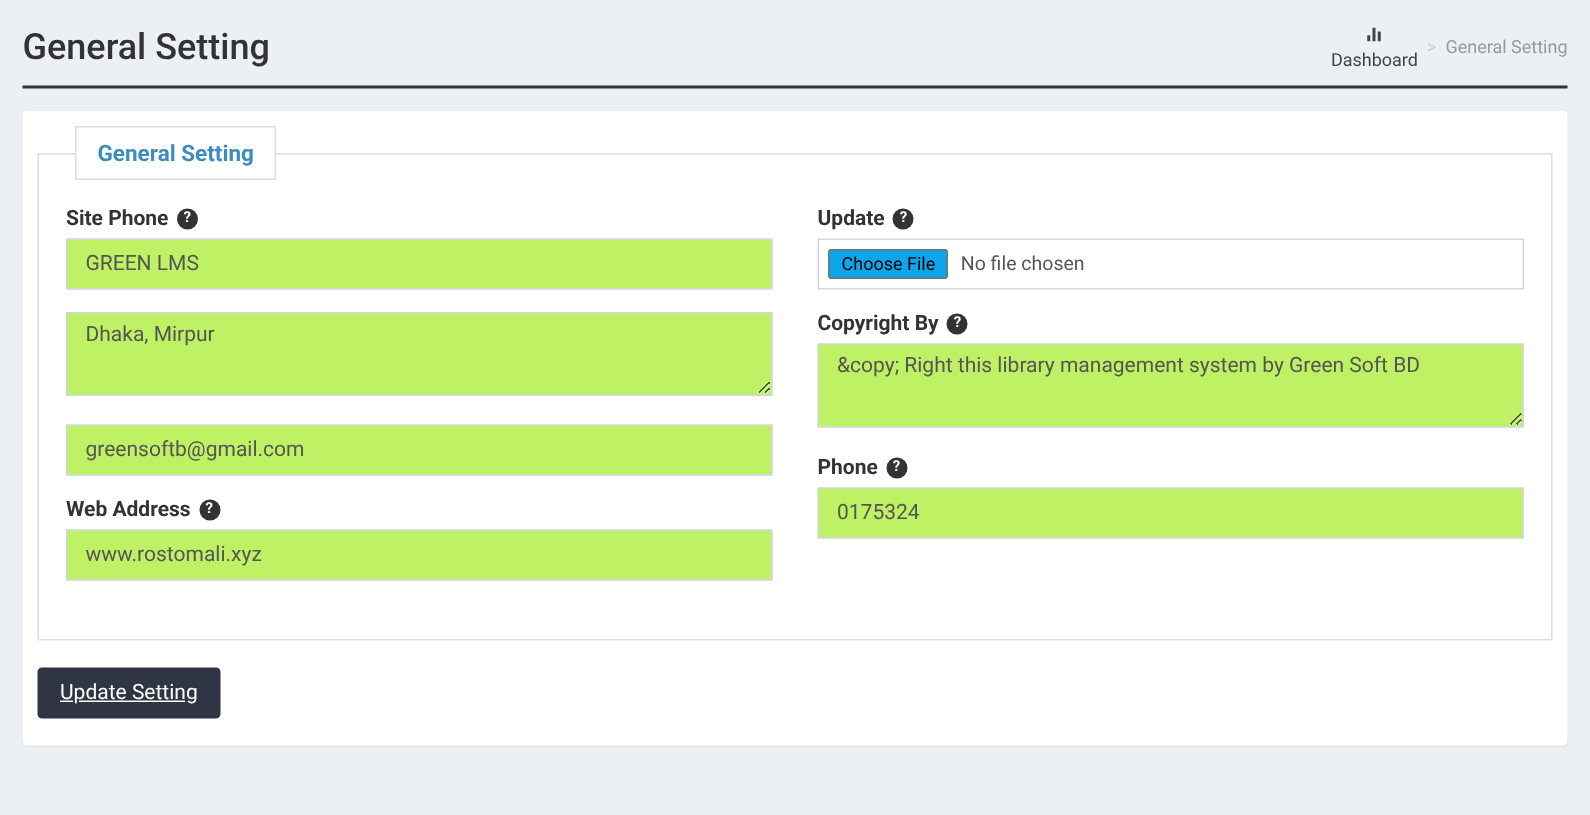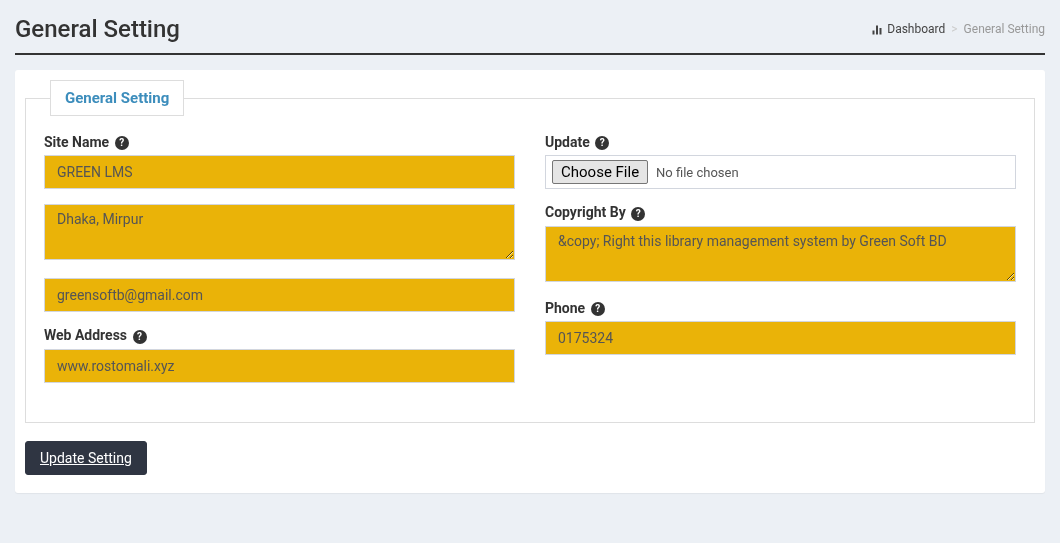--- a/index.html
+++ b/index.html
@@ -21,21 +21,21 @@
     font-weight: 500;
     color: #333;
   }
   .breadcrumb {
     display: flex;
     align-items: center;
     font-size: 12px;
     color: #444;
     gap: 6px;
   }
-  .breadcrumb a { color: #444; text-decoration: none; display: inline-flex; align-items: center; gap: 4px; }
+  .breadcrumb a { color: #444; text-decoration: none; display: inline-flex; align-items: center; gap: 4px; flex-direction: column; }
   .breadcrumb .sep { color: #ccc; }
   .breadcrumb .active { color: #999; }
   .hr {
     border: 0;
     border-top: 2px solid #333;
     margin: 0 15px 15px 15px;
   }
   .panel {
     background: #fff;
     margin: 0 15px 15px 15px;
@@ -81,46 +81,46 @@
     line-height: 1;
     vertical-align: middle;
     margin-left: 2px;
   }
   .form-control {
     width: 100%;
     height: 34px;
     padding: 6px 12px;
     font-size: 14px;
     color: #555;
-    background: #eab308;
+    background: #bef264;
     border: 1px solid #d2d6de;
     border-radius: 0;
     font-family: inherit;
   }
   textarea.form-control {
     height: 56px;
     resize: both;
     overflow: auto;
   }
   .file-wrap {
     width: 100%;
     height: 34px;
     border: 1px solid #d2d6de;
     padding: 4px 6px;
     display: flex;
     align-items: center;
     gap: 8px;
     background: #fff;
   }
   .choose-btn {
-    background: #e5e5e5;
+    background: #0ea5e9;
     border: 1px solid #767676;
     border-radius: 2px;
     padding: 2px 8px;
-    font-size: 15px;
+    font-size: 12px;
     font-family: inherit;
     color: #000;
     cursor: pointer;
   }
   .file-label { color: #555; font-size: 13px; }
   .btn-submit {
     background: #2f3542;
     color: #fff;
     border: 1px solid #2f3542;
     padding: 8px 14px;
@@ -155,21 +155,21 @@
 
 <div class="panel">
   <fieldset>
     <legend>General Setting</legend>
 
     <div class="row">
       <div class="col">
 
         <div class="form-group">
           <label>
-            <span>Site Name</span>
+            <span>Site Phone</span>
             <span class="help-icon">?</span>
           </label>
           <input type="text" class="form-control" value="GREEN LMS" style="">
         </div>
 
         <div class="form-group">
           <textarea class="form-control" style="">Dhaka, Mirpur</textarea>
         </div>
 
         <div class="form-group">

